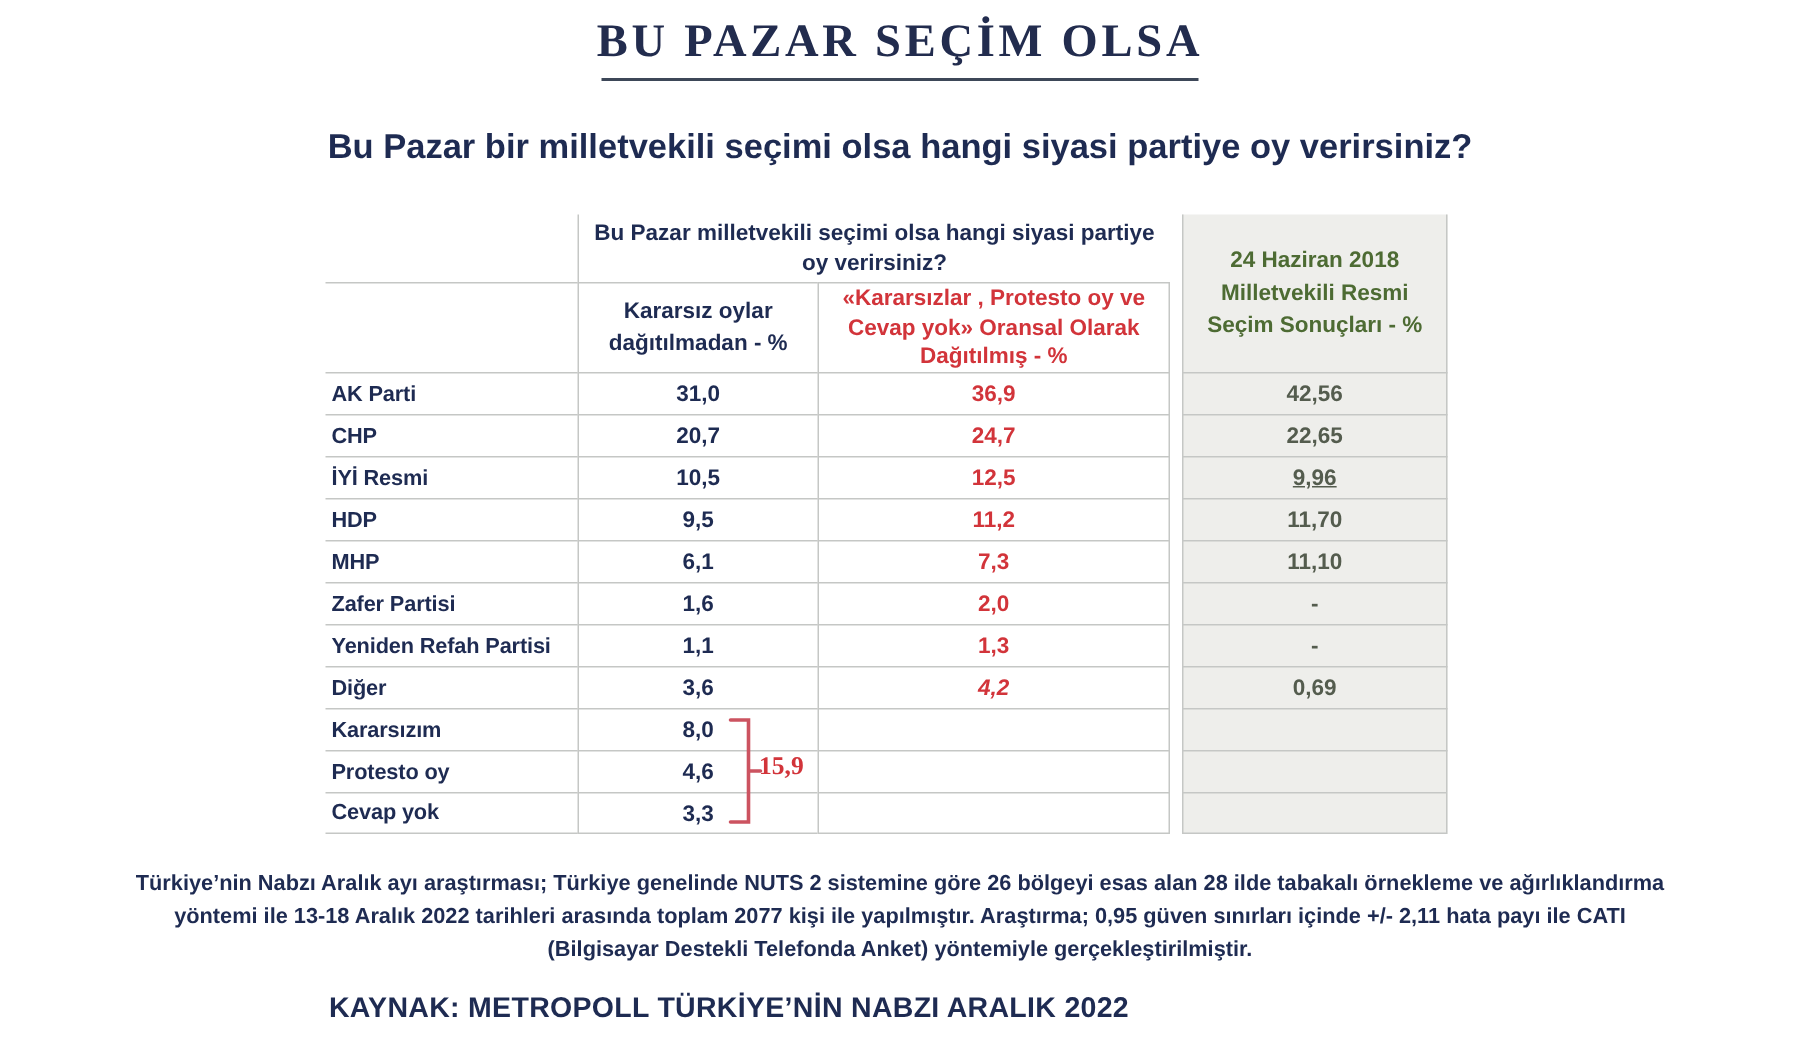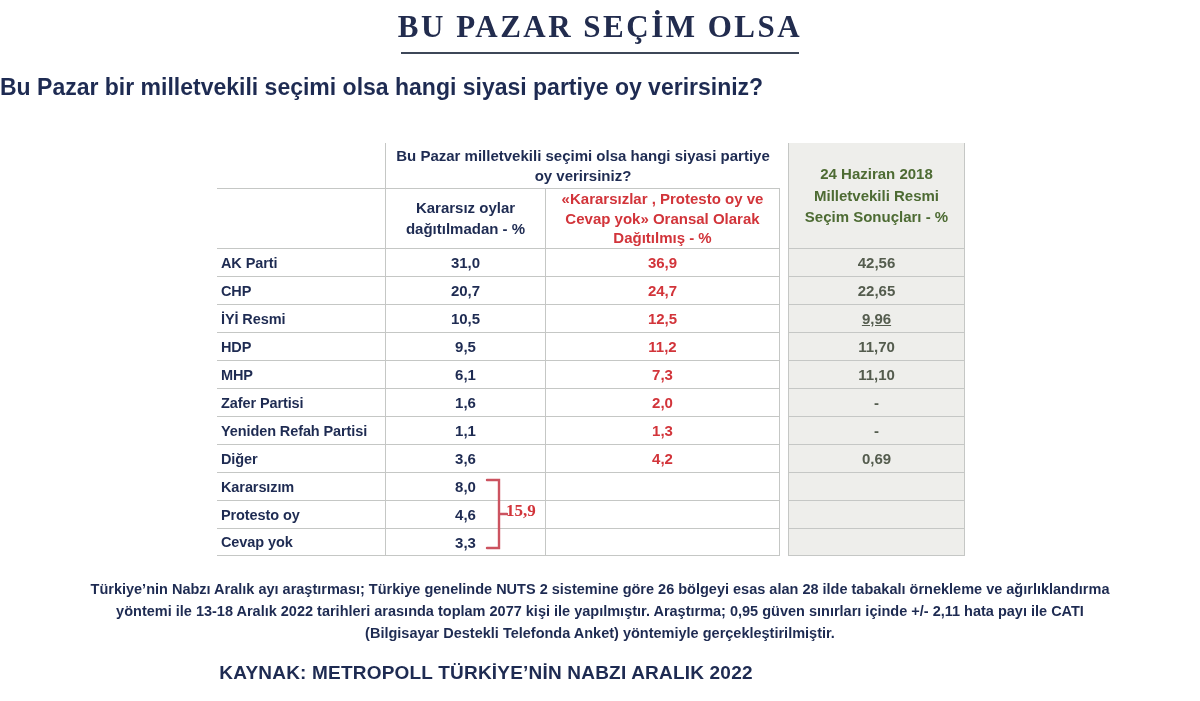--- a/index.html
+++ b/index.html
@@ -15,21 +15,21 @@
   .title{
     position:absolute;top:9px;left:0;width:1200px;text-align:center;
     font-family:"Liberation Serif",serif;font-weight:700;font-size:31px;
     letter-spacing:2.5px;color:#222c4e;
   }
   .title-underline{
     position:absolute;top:52px;left:50%;transform:translateX(-50%);
     width:398px;height:2px;background:#3d4758;
   }
   .subtitle{
-    position:absolute;top:74px;left:0;width:1200px;text-align:left;
+    position:absolute;top:84px;left:0;width:1200px;text-align:center;
     font-weight:700;font-size:23px;color:var(--navy);
   }
   .poll-table{
     position:absolute;left:217px;top:143px;width:748px;
     display:grid;
     grid-template-columns:168px 160px 235px 8px 177px;
     grid-template-rows:45px 60px repeat(11,28px);
   }
   .cell{font-size:15px;font-weight:700;display:flex;align-items:center;}
   .hdr-span{
@@ -130,21 +130,21 @@
       <div class="cell party-cell" style="grid-area: 8 / 1;">Zafer Partisi</div>
       <div class="cell val1-cell" style="grid-area: 8 / 2;">1,6</div>
       <div class="cell val2-cell" style="grid-area: 8 / 3;">2,0</div>
       <div class="cell val3-cell" style="grid-area: 8 / 5;">-</div>
       <div class="cell party-cell" style="grid-area: 9 / 1;">Yeniden Refah Partisi</div>
       <div class="cell val1-cell" style="grid-area: 9 / 2;">1,1</div>
       <div class="cell val2-cell" style="grid-area: 9 / 3;">1,3</div>
       <div class="cell val3-cell" style="grid-area: 9 / 5;">-</div>
       <div class="cell party-cell" style="grid-area: 10 / 1;">Diğer</div>
       <div class="cell val1-cell" style="grid-area: 10 / 2;">3,6</div>
-      <div class="cell val2-cell" style="grid-area: 10 / 3;">4,2</div>
+      <div class="cell val2-cell" style="grid-area: 10 / 3; font-style: italic;">4,2</div>
       <div class="cell val3-cell" style="grid-area: 10 / 5;">0,69</div>
       <div class="cell party-cell" style="grid-area: 11 / 1;">Kararsızım</div>
       <div class="cell val1-cell" style="grid-area: 11 / 2;">8,0</div>
       <div class="cell val2-cell" style="grid-area: 11 / 3;"></div>
       <div class="cell val3-cell" style="grid-area: 11 / 5;"></div>
       <div class="cell party-cell" style="grid-area: 12 / 1;">Protesto oy</div>
       <div class="cell val1-cell" style="grid-area: 12 / 2;">4,6</div>
       <div class="cell val2-cell" style="grid-area: 12 / 3;"></div>
       <div class="cell val3-cell" style="grid-area: 12 / 5;"></div>
       <div class="cell party-cell last-row" style="grid-area: 13 / 1;">Cevap yok</div>

